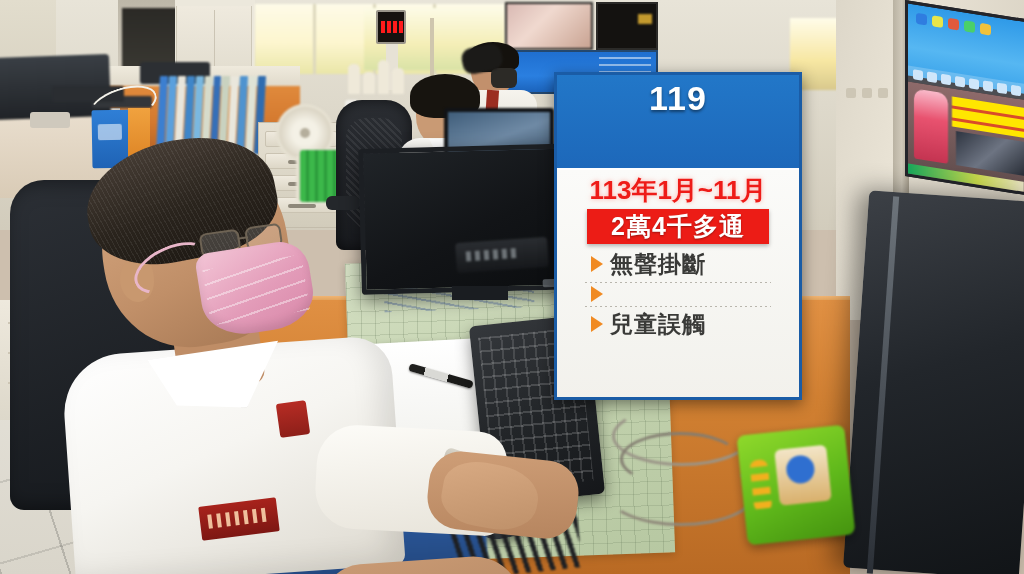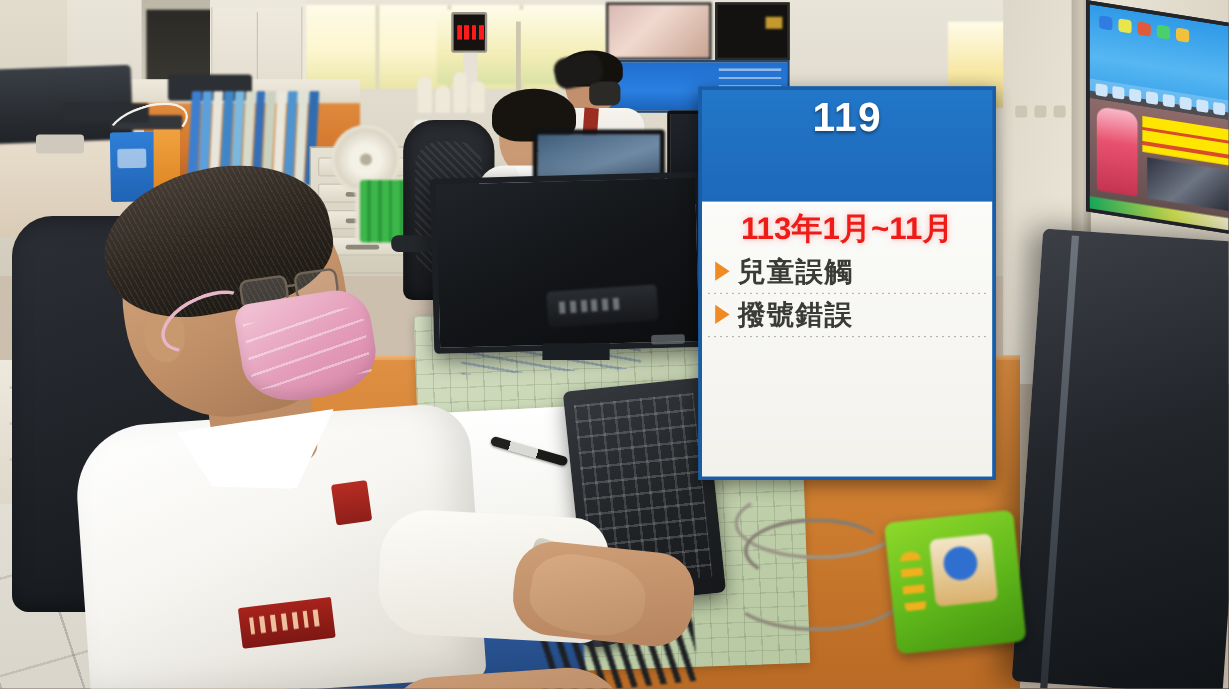--- a/index.html
+++ b/index.html
@@ -651,21 +651,21 @@
   .cables i:nth-child(3){ top:54px; left:-6px; width:150px; height:66px; border-color:transparent #8e8779 #8e8779 transparent;}
   .coil-cord{
     position:absolute; left:450px; top:520px; width:130px; height:54px;
     background:repeating-linear-gradient(78deg,#1d1f22 0 5px,transparent 5px 12px);
     transform:rotate(-6deg); filter:blur(.4px);
   }
   .blur{ filter:blur(1.1px); }
 
   
   .overlay{
-    position:absolute; left:582px; top:72px; width:248px; height:328px;
+    position:absolute; left:554px; top:72px; width:248px; height:328px;
     background:#1f6ec0;
     border:3px solid #1a5ca6;
     box-shadow:0 4px 14px rgba(0,0,0,.45);
     overflow:hidden;
   }
   .ov-head{
     position:relative; width:100%; height:93px;
     background:linear-gradient(180deg,#2277c8,#1d68ba);
     text-align:center; padding-top:4px;
   }
@@ -676,21 +676,21 @@
   }
   .ov-sub{
     font-size:29px; font-weight:bold; color:#ffffff; line-height:32px;
     letter-spacing:1px;
     text-shadow:0 2px 3px rgba(0,0,0,.45);
   }
   .ov-body{
     position:relative; width:100%; height:232px;
     background:linear-gradient(180deg,#fbfbf9,#f2f1ec);
     border-top:2px solid #ffffff;
-    padding:4px 1px 6px;
+    padding:4px 24px 6px;
   }
   .ov-date{
     text-align:center; font-size:26px; font-weight:bold; color:#ee1c18;
     line-height:32px; letter-spacing:0px;
     text-shadow:0 0 5px rgba(255,120,110,.55);
   }
   .ov-red{
     margin:3px 6px 0; height:35px; background:#ec1c16;
     display:flex; align-items:center; justify-content:center;
     box-shadow:0 2px 4px rgba(0,0,0,.28);
@@ -937,35 +937,41 @@
   <div class="overlay">
 
     <div class="ov-head">
       <div class="ov-119">119</div>
     </div>
 
     <div class="ov-body">
 
       <div class="ov-date">113年1月~11月</div>
 
+      <div class="ov-red">
+        <span>2萬4千多通</span>
+      </div>
 
       <div class="ov-list">
+
+        <div class="ov-item">
+          <span class="tri"></span>
+          <span class="txt">無聲掛斷</span>
+        </div>
+
+        <div class="dotline"></div>
+
+        <div class="ov-item">
+          <span class="tri"></span>
+        </div>
+
+        <div class="dotline"></div>
 
         <div class="ov-item">
           <span class="tri"></span>
           <span class="txt">兒童誤觸</span>
         </div>
 
-        <div class="dotline"></div>
-
-        <div class="ov-item">
-          <span class="tri"></span>
-          <span class="txt">撥號錯誤</span>
-        </div>
-
-        <div class="dotline"></div>
-
-
       </div>
     </div>
   </div>
 
 </div>
 
 </body></html>

